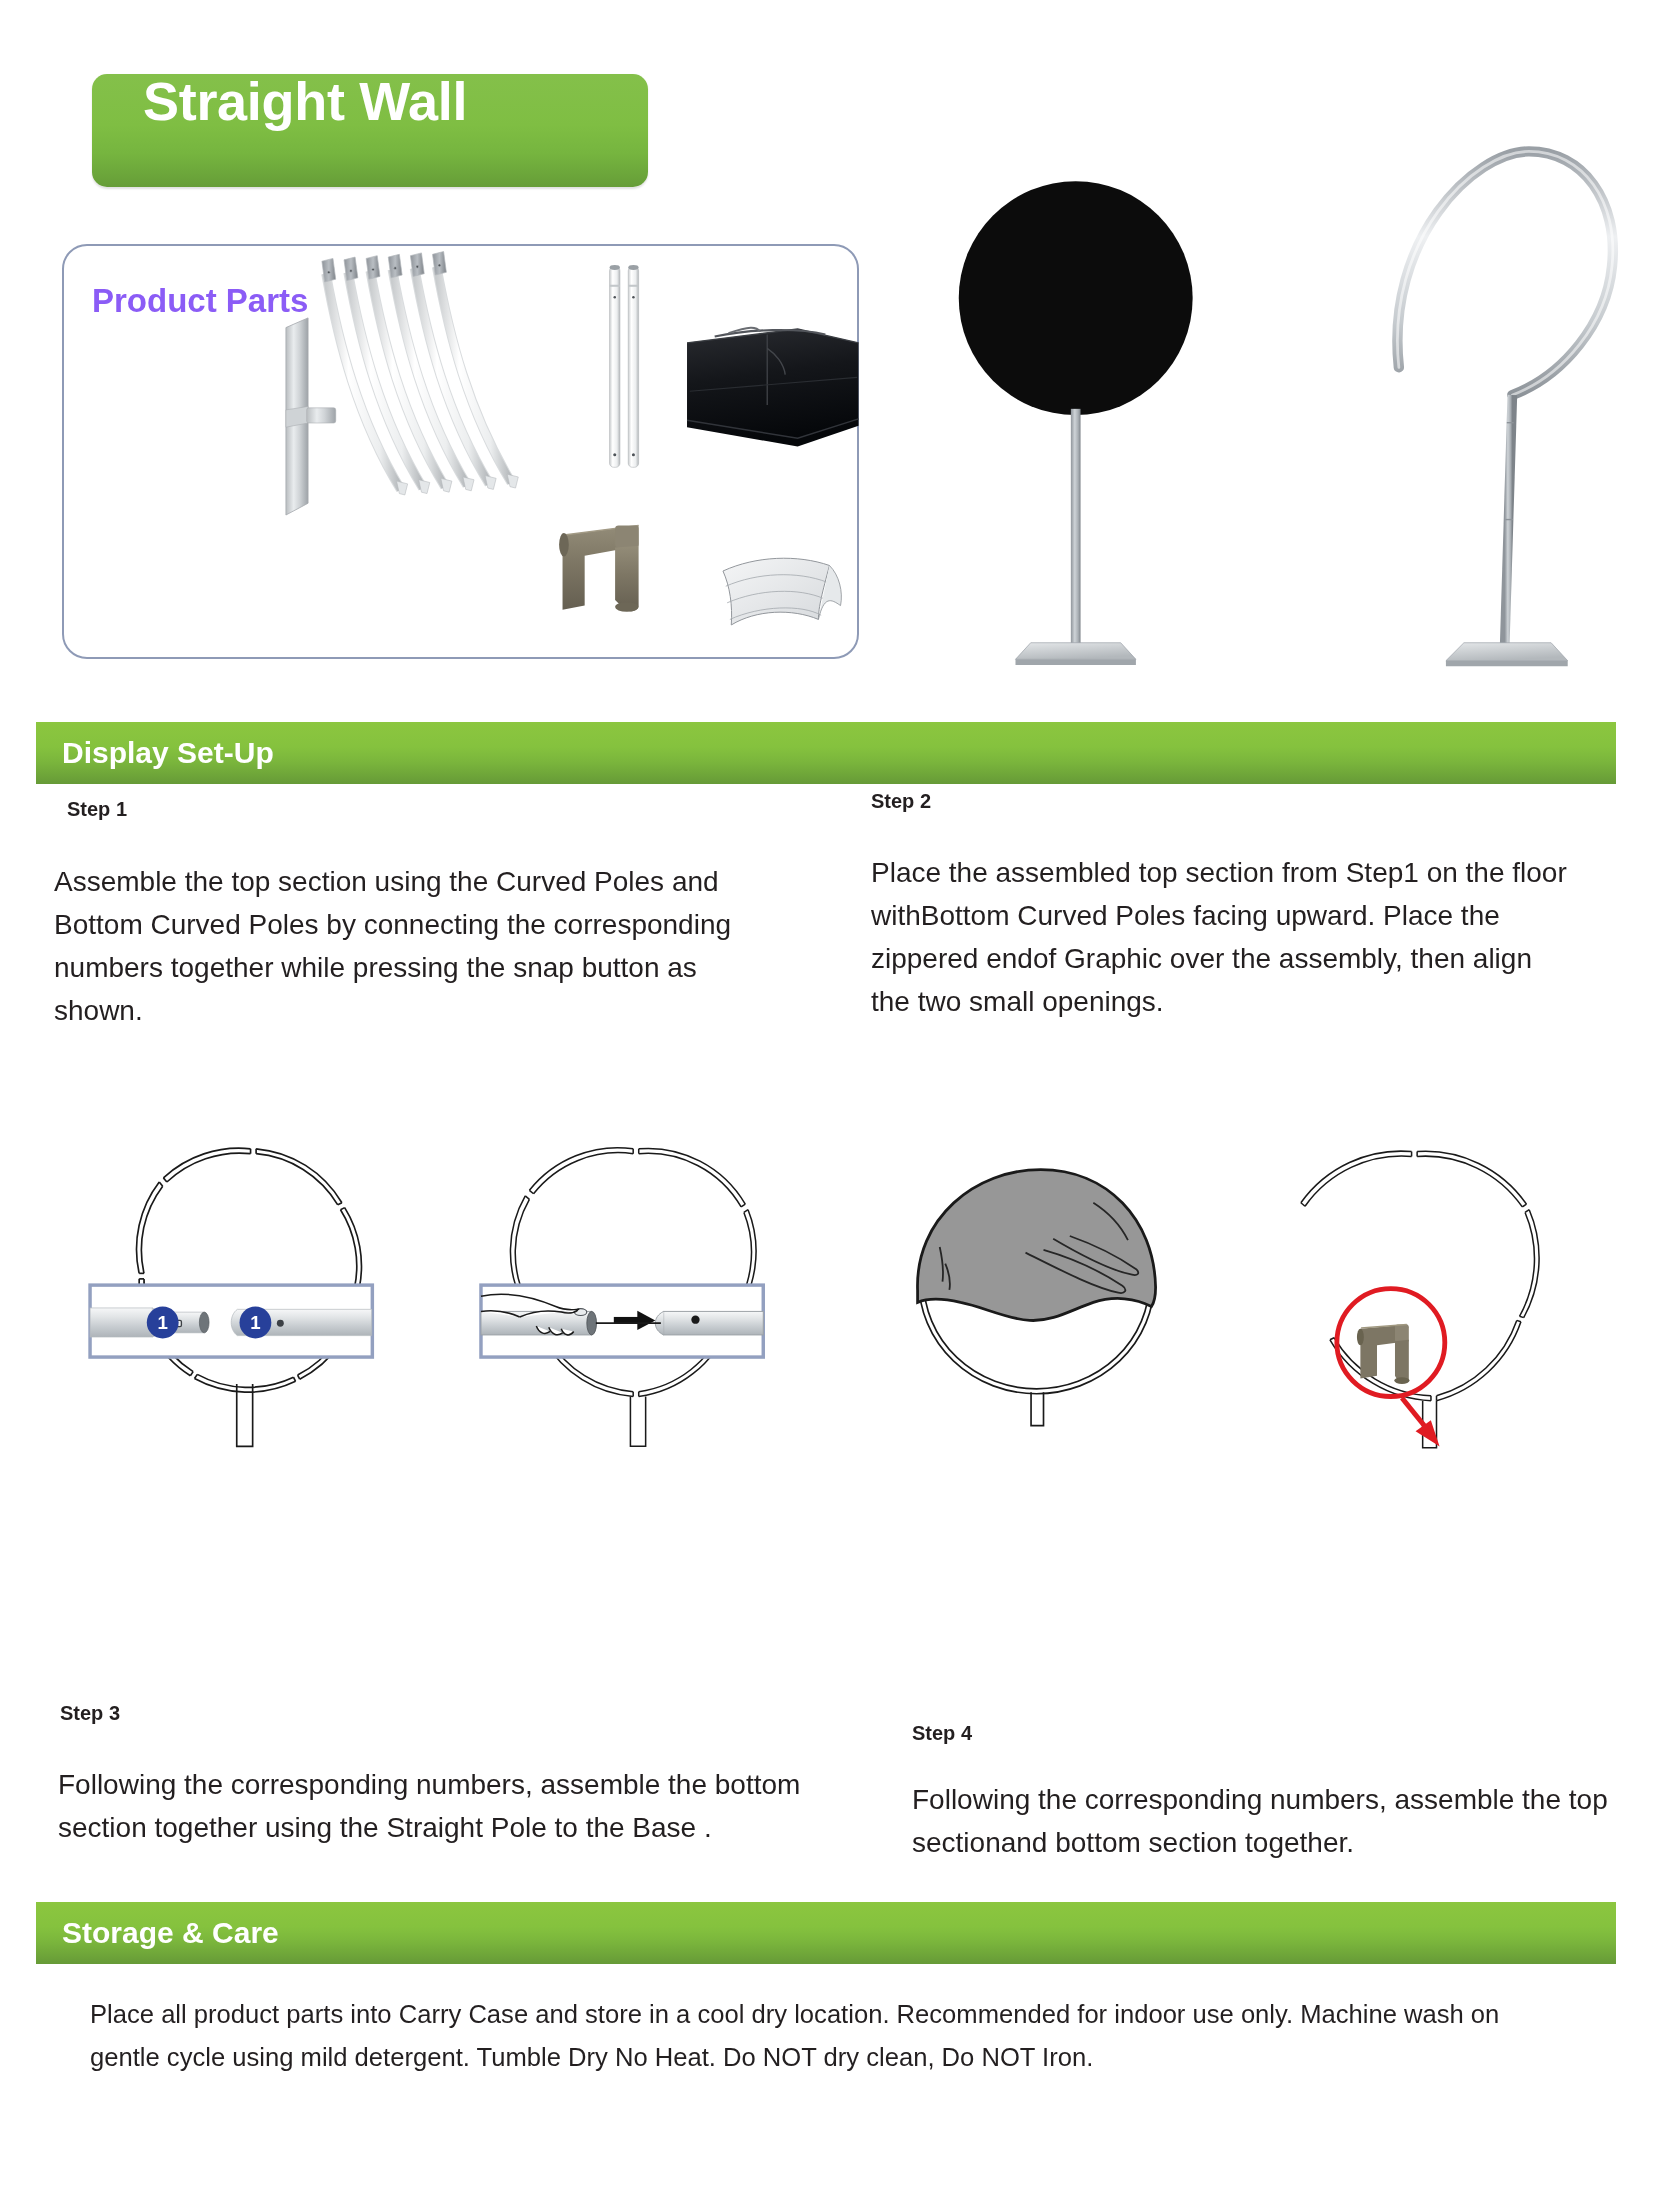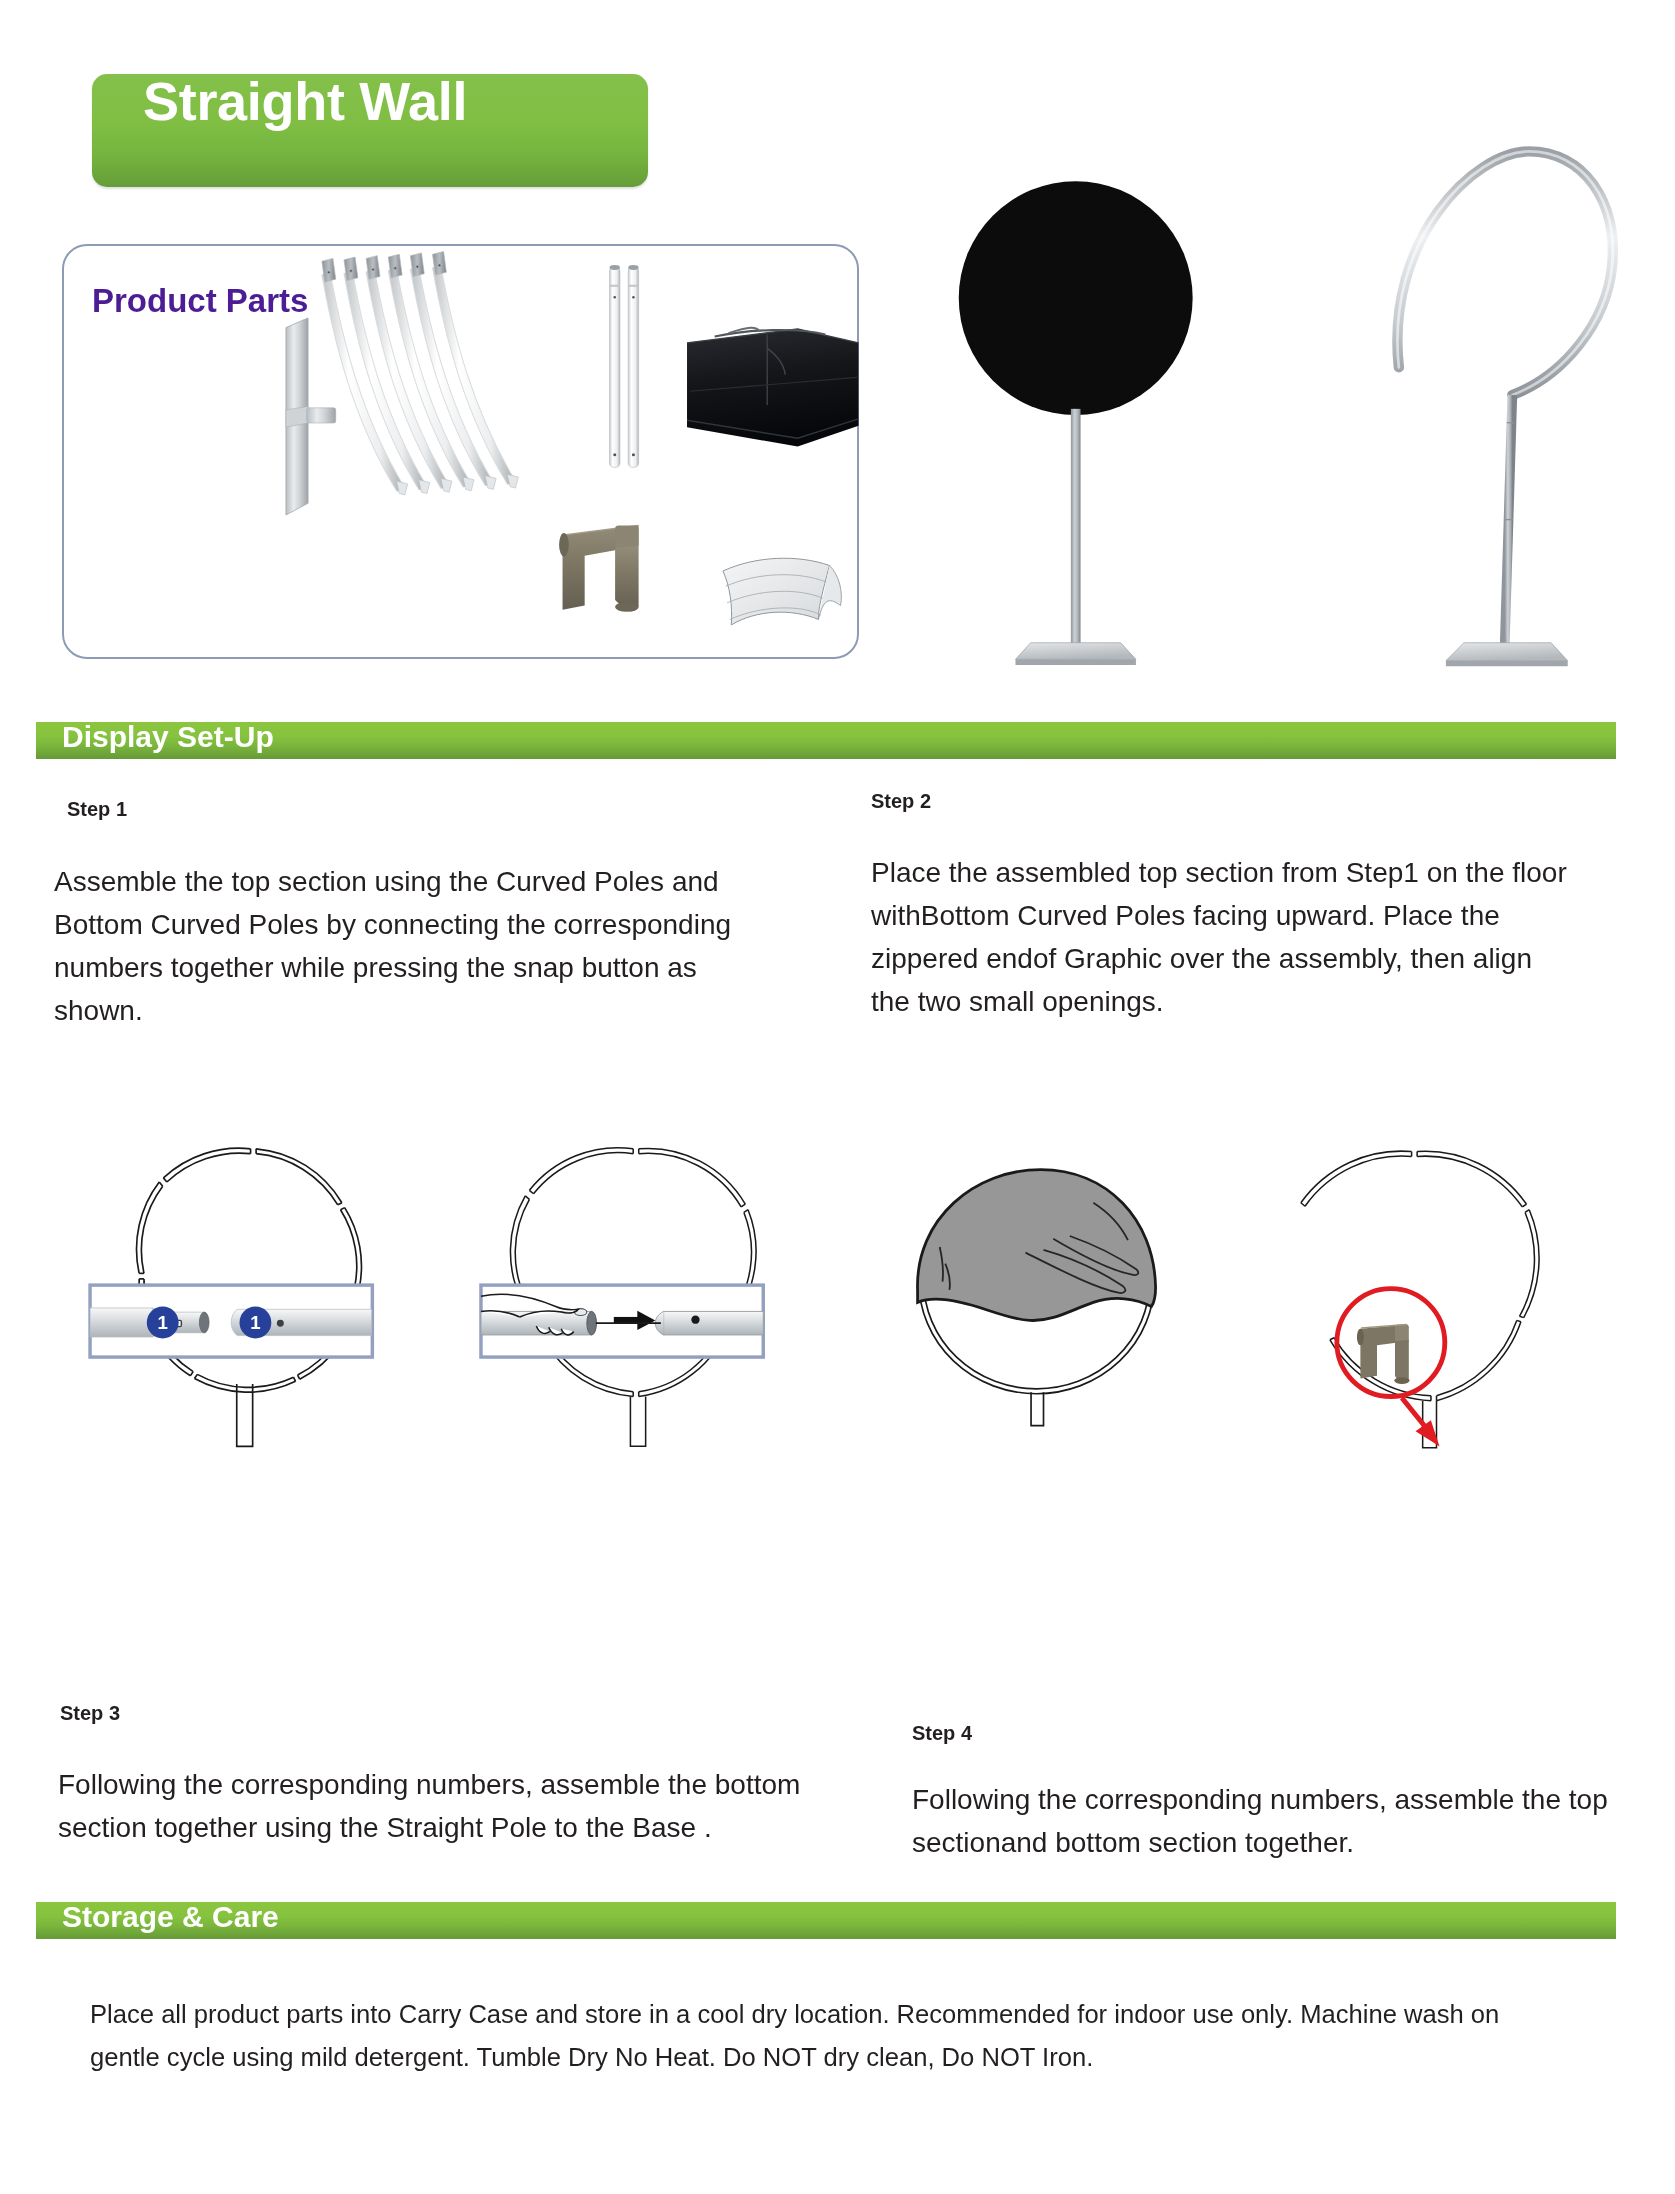--- a/index.html
+++ b/index.html
@@ -49,21 +49,21 @@
     border-radius: 25px;
     background: #ffffff;
     box-sizing: border-box;
   }
   #parts-title {
     position: absolute;
     left: 28px;
     top: 36px;
     font-size: 33px;
     font-weight: bold;
-    color: #4c1d95;
+    color: #8b5cf6;
   }
   #parts-list {
     position: absolute;
     left: 54px;
     top: 116px;
     margin: 0;
     padding: 0;
     list-style: none;
   }
   #parts-list li {
@@ -90,24 +90,24 @@
     position: absolute;
     left: 208px;
     top: 0;
     width: 588px;
     height: 408px;
   }
 
   
   .section-bar {
     position: absolute;
-    height: 37px;
+    height: 62px;
     background: linear-gradient(to bottom, #8cc63f 0%, #85c23e 40%, #7ab53c 65%, #669a37 100%);
     display: flex;
-    align-items: flex-start;
+    align-items: center;
   }
   .section-bar .bar-label {
     color: #ffffff;
     font-size: 30px;
     font-weight: bold;
     margin-left: 26px;
     line-height: 1;
   }
   #setup-bar { left: 36px; top: 722px; width: 1580px; }
   #storage-bar { left: 36px; top: 1902px; width: 1580px; }

